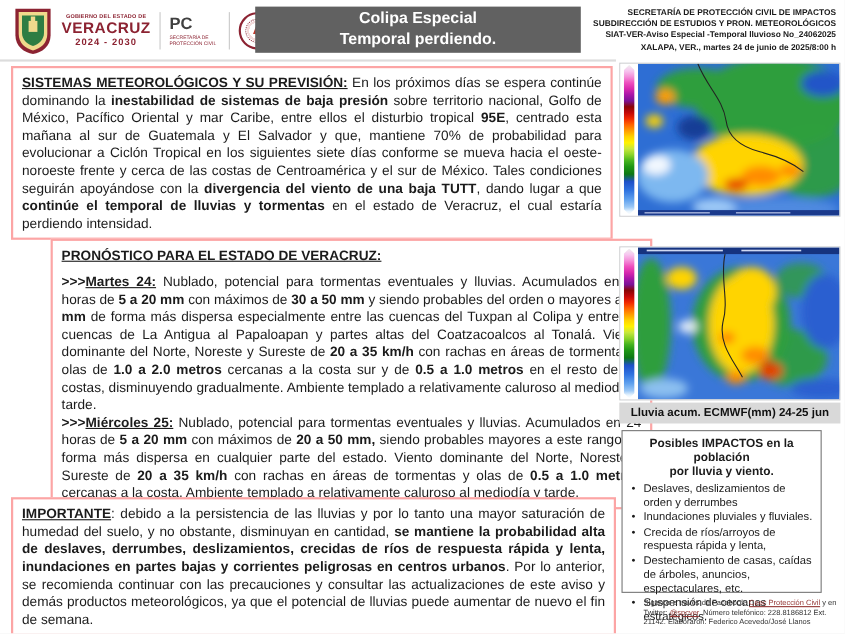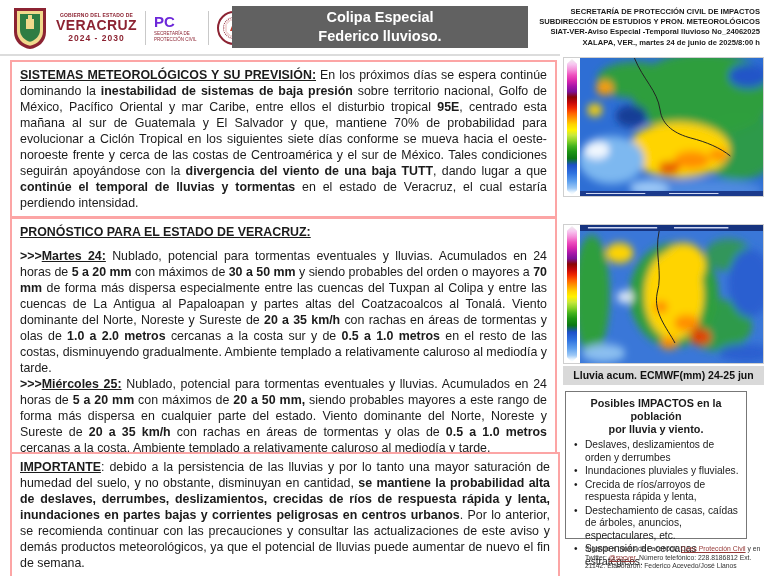--- a/index.html
+++ b/index.html
@@ -9,21 +9,21 @@
 
   
   .hdr-logos{position:absolute;left:12px;top:5px;height:46px;display:flex;align-items:center;gap:8px;}
   .crest{width:36px;height:44px;}
   .gob-block{display:flex;flex-direction:column;align-items:center;line-height:1;}
   .gob-tiny{font-size:5px;font-weight:bold;color:#8c2332;letter-spacing:.2px;}
   .gob-name{font-size:14px;font-weight:bold;color:#8c2332;letter-spacing:.4px;}
   .gob-years{font-size:8.5px;font-weight:bold;color:#8c2332;margin-top:2px;letter-spacing:1px;}
   .hdr-sep{width:1px;height:34px;background:#c9c9c9;}
   .pc-block{display:flex;flex-direction:column;line-height:1;}
-  .pc-big{font-size:15px;font-weight:bold;color:#6d28d9;}
+  .pc-big{font-size:15px;font-weight:bold;color:#404040;}
   .pc-sub{font-size:4.5px;color:#8c2332;margin-top:2px;width:46px;line-height:1.3;}
   .seal-block{display:flex;align-items:center;gap:4px;}
   .seal{width:30px;height:30px;border-radius:50%;border:2px solid #8c2332;position:relative;
         background:radial-gradient(circle at 50% 50%, #fff 0 35%, #f3dada 35% 45%, #fff 45%);}
   .seal::before{content:"";position:absolute;inset:4px;border:1px dotted #8c2332;border-radius:50%;}
   .seal::after{content:"";position:absolute;left:11px;top:9px;width:7px;height:9px;background:#c0392b;
         clip-path:polygon(50% 0,100% 100%,0 100%);}
   .seal-txt{display:flex;flex-direction:column;line-height:1;}
   .seal-tiny{font-size:4.5px;color:#c0392b;}
   .seal-name{font-size:9px;font-weight:bold;color:#8c2332;letter-spacing:.3px;}
@@ -34,21 +34,21 @@
 
   .hdr-org{position:absolute;right:8px;top:7px;width:228px;text-align:right;}
   .hdr-org div{font-size:7.6px;font-weight:bold;line-height:10.2px;color:#1a1a1a;}
 
   .hdr-rule{position:absolute;left:0;top:54px;width:560px;height:2px;background:#dcdcdc;}
 
   
   .tbox{position:absolute;left:10px;width:547px;border:2px solid #fca5a5;background:#fff;
         padding:5px 8px;box-sizing:border-box;font-size:12.4px;line-height:16px;text-align:justify;}
   #box-sistemas{top:60px;}
-  #box-pronostico{top:217px;}
+  #box-pronostico{top:217px;margin-left:36px;}
   #box-importante{top:452px;width:550px;}
   .sec-title{font-weight:bold;text-decoration:underline;}
   .para{margin:0;}
   .para + .para{margin-top:0;}
   .title-gap{height:8px;}
   .u{text-decoration:underline;}
 
   
   .map-card{position:absolute;left:563px;width:201px;height:140px;display:flex;background:#eef2f8;
             border:1px solid #cfcfcf;box-sizing:border-box;}
@@ -106,21 +106,21 @@
       <div class="seal"></div>
       <div class="seal-txt">
         <div class="seal-tiny">PROTECCIÓN CIVIL</div>
         <div class="seal-name">VERACRUZ</div>
       </div>
     </div>
   </div>
 
   <div class="hdr-title">
     <div>Colipa Especial</div>
-    <div>Federico lluvioso.</div>
+    <div>Temporal perdiendo.</div>
   </div>
 
   <div class="hdr-org">
       <div>SECRETARÍA DE PROTECCIÓN CIVIL DE IMPACTOS</div>
       <div>SUBDIRECCIÓN DE ESTUDIOS Y PRON. METEOROLÓGICOS</div>
       <div>SIAT-VER-Aviso Especial -Temporal lluvioso No_24062025</div>
       <div>XALAPA, VER., martes 24 de junio de 2025/8:00 h</div>
     </div>
 
   <div class="hdr-rule"></div>

